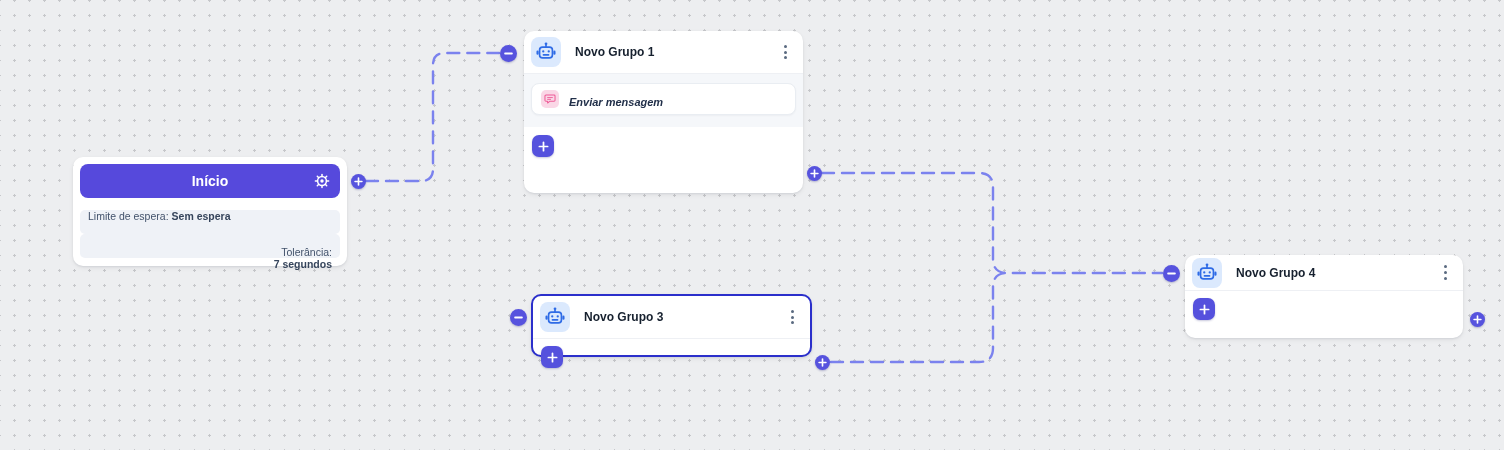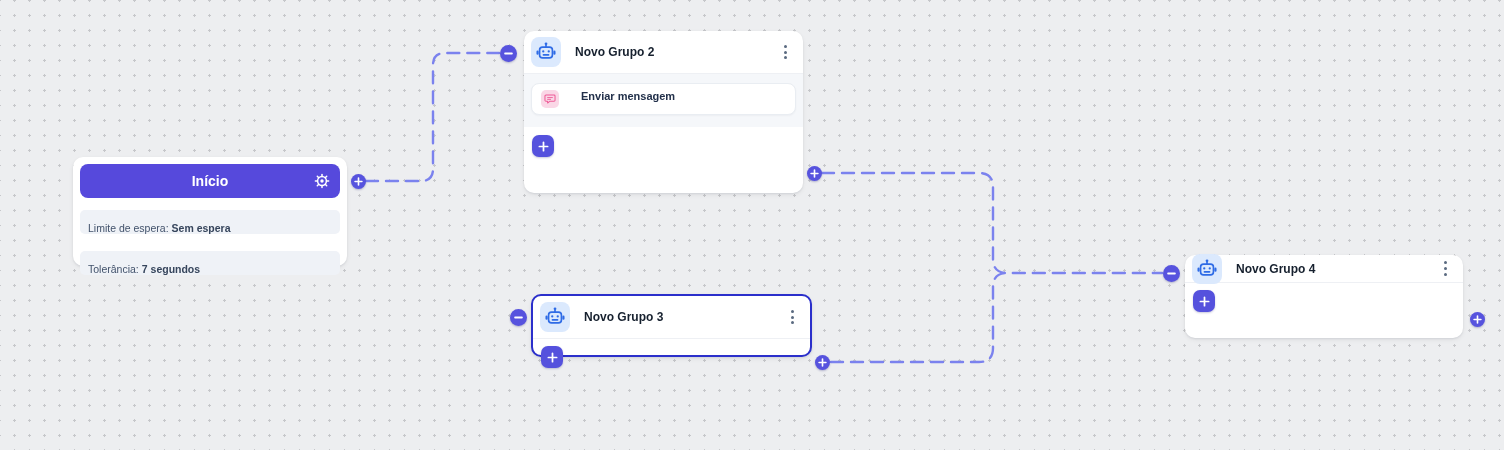--- a/index.html
+++ b/index.html
@@ -23,25 +23,25 @@
 
   
   .node-inicio { left:73px; top:157px; width:274px; height:109px; padding:7px; }
   .inicio-header {
     position:relative; height:34px; background:#5649DC; border-radius:8px;
     display:flex; align-items:center; justify-content:center;
     color:#FFFFFF; font-size:14px; font-weight:700; cursor:pointer;
   }
   .gear { position:absolute; right:10px; top:9px; width:16px; height:16px; }
   .inicio-row {
-    display:flex; align-items:flex-start; height:21px; background:#EFF2F7; border-radius:5px;
+    display:flex; align-items:flex-end; height:21px; background:#EFF2F7; border-radius:5px;
     padding:12px 8px; font-size:10.5px; color:#42526B; white-space:nowrap;
   }
   .inicio-row.first { margin-top:12px; }
-  .inicio-row + .inicio-row { margin-top:17px; }
+  .inicio-row + .inicio-row { margin-top:0;flex-direction:column; }
   .row-value { font-weight:700; margin-left:3px; color:#36455C; }
 
   
   .group-header { display:flex; align-items:center; padding:0 12px 0 7px; border-bottom:1px solid #EEF0F4; }
   .bot-avatar {
     width:30px; height:30px; border-radius:8px; background:#DBE9FD; flex:0 0 auto;
     display:flex; align-items:center; justify-content:center;
   }
   .group-title { font-size:12px; font-weight:700; color:#16202E; margin-left:14px; }
   .kebab { margin-left:auto; display:flex; flex-direction:column; gap:2.6px; padding:4px; cursor:pointer; }
@@ -52,38 +52,38 @@
     display:flex; align-items:center; justify-content:center; box-shadow:0 1px 2px rgba(40,40,120,.25);
   }
 
   .node-g2 { left:524px; top:31px; width:279px; height:162px; }
   .node-g2 .group-header { height:43px; }
   .blocks-panel { background:#F5F7FA; padding:9px 7px 12px; }
   .block-card {
     background:#FFFFFF; border:1px solid #E9EDF2; border-radius:8px;
     box-shadow:0 1px 2px rgba(15,23,42,.04); cursor:pointer;
   }
-  .block-row { display:flex; align-items:flex-start; gap:22px; padding:6px 9px; }
+  .block-row { display:flex; align-items:flex-end; gap:10px; padding:6px 9px;font-style:italic; }
   .block-icon {
     width:18px; height:18px; border-radius:5px; background:#FAD7E6; flex:0 0 auto;
     display:flex; align-items:center; justify-content:center;
   }
   .block-label { font-size:11px; font-weight:600; color:#22304A; }
   .block-field {
     margin:0 7px 7px; padding:6px 8px; background:#EDF1F6; border-radius:6px;
     font-size:11px; color:#374A66; cursor:text;
   }
   .g2-footer { padding:8px 8px 10px; }
 
   .node-g3 { left:531px; top:294px; width:281px; height:63px; border:2px solid #2B2FCB; }
   .node-g3 .group-header { height:43px; }
   .node-g3 .footer, .node-g4 .footer { padding:7px 8px; }
 
   .node-g4 { left:1185px; top:255px; width:278px; height:83px; }
-  .node-g4 .group-header { height:28px;align-items:center; }
+  .node-g4 .group-header { height:36px;align-items:center; }
 
   
   .connector {
     position:absolute; border-radius:50%; background:#5753DE; cursor:pointer;
     display:flex; align-items:center; justify-content:center;
     box-shadow:0 1px 2px rgba(40,40,120,.3);
   }
   .connector.in  { width:17px; height:17px; }
   .connector.out { width:15px; height:15px; }
   .c-inicio-out { left:351px; top:174px; }
@@ -142,21 +142,21 @@
             <rect x="5" y="6.6" width="14" height="11.8" rx="3.2"></rect>
             <line x1="9.2" y1="15.2" x2="14.8" y2="15.2"></line>
           </g>
           <circle cx="12" cy="3" r="1.5" fill="#2E6BE6"></circle>
           <rect x="1.6" y="10.4" width="2.4" height="4.6" rx="1.2" fill="#2E6BE6"></rect>
           <rect x="20" y="10.4" width="2.4" height="4.6" rx="1.2" fill="#2E6BE6"></rect>
           <circle cx="9" cy="11.4" r="1.25" fill="#2E6BE6"></circle>
           <circle cx="15" cy="11.4" r="1.25" fill="#2E6BE6"></circle>
         </svg>
       </span>
-      <span class="group-title">Novo Grupo 2</span>
+      <span class="group-title">Novo Grupo 1</span>
       <span class="kebab">
           <i></i>
           <i></i>
           <i></i>
         </span>
     </div>
     <div class="blocks-panel">
       <div class="block-card">
         <div class="block-row">
           <span class="block-icon">

